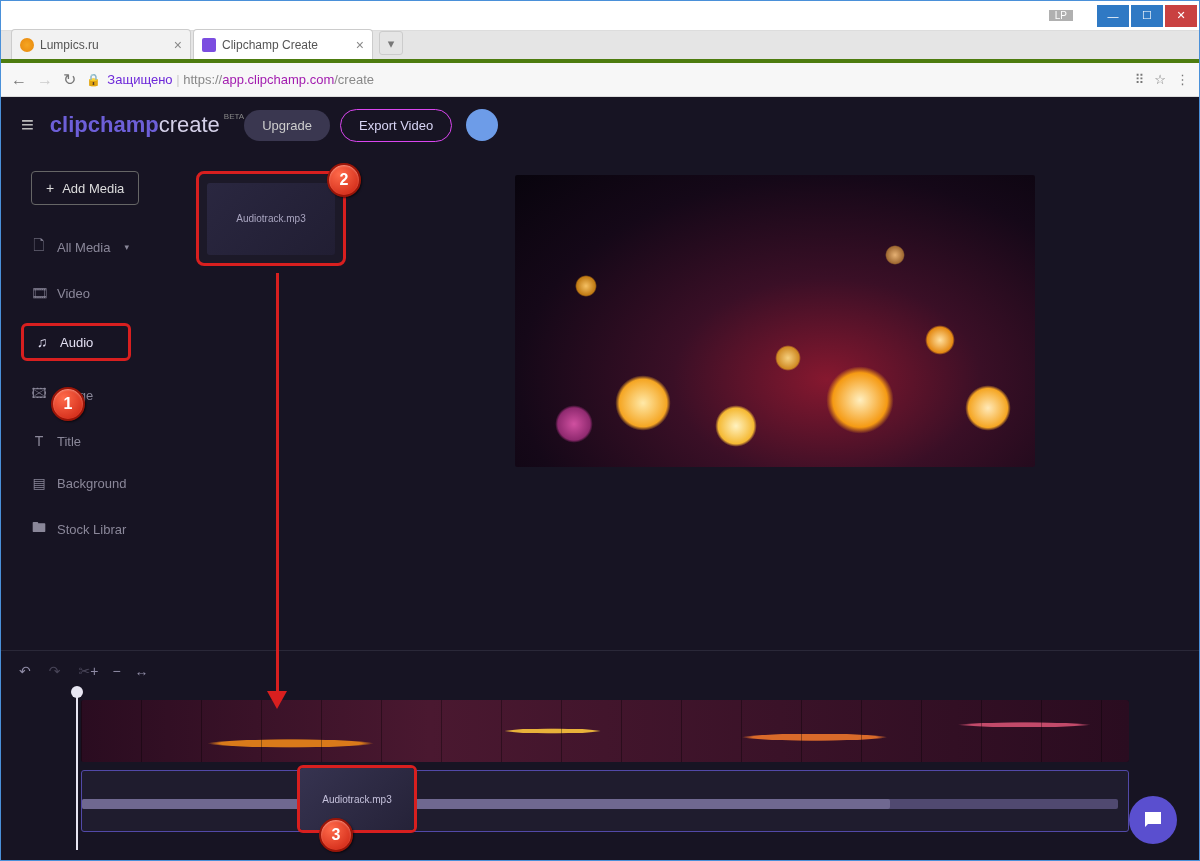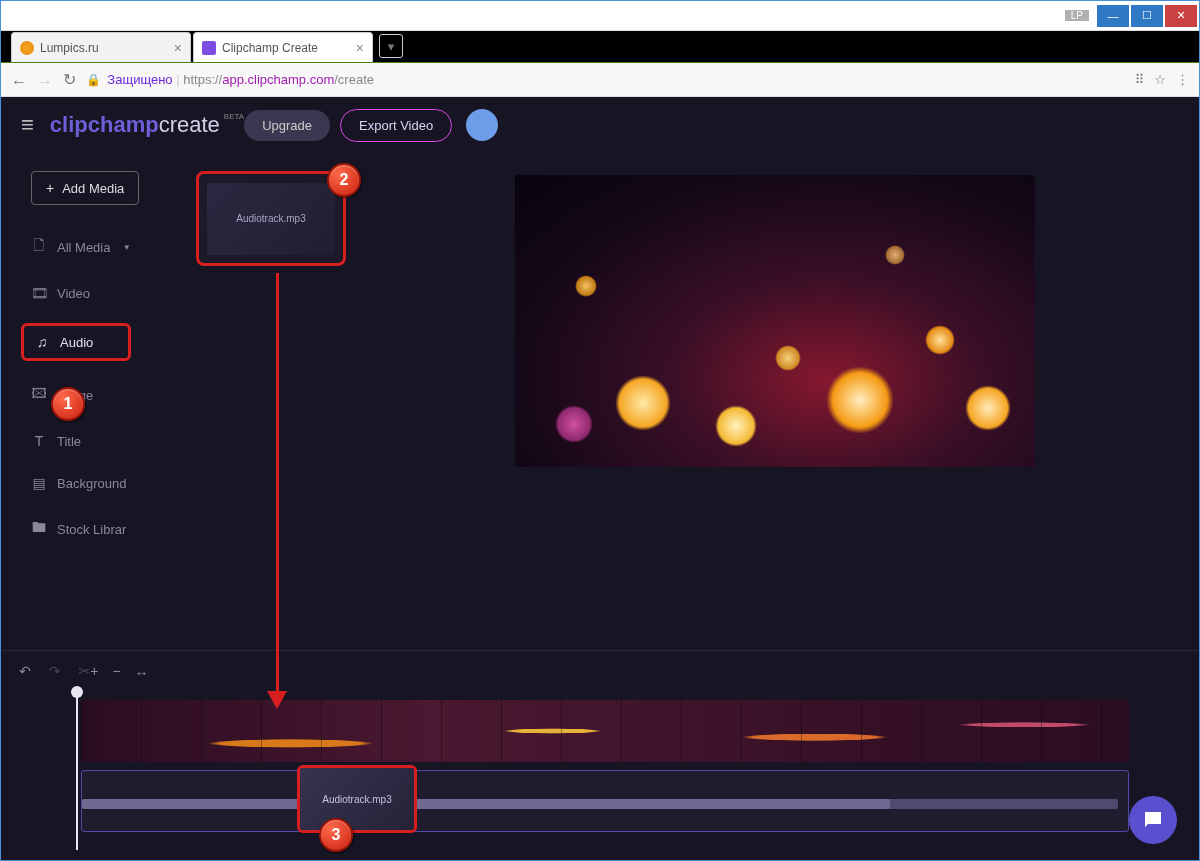--- a/index.html
+++ b/index.html
@@ -1,27 +1,27 @@
 <!DOCTYPE html>
 <html><head>
 <meta charset="utf-8">
 <style>
 * { box-sizing: border-box; margin: 0; padding: 0; font-family: Arial, sans-serif; }
 body { background: #fff; width: 1200px; height: 861px; overflow: hidden; }
 
 .window { width: 1200px; height: 861px; background: #fff; border: 1px solid #4a90d9; display: flex; flex-direction: column; }
 
 .titlebar { height: 30px; background: #fff; border-bottom: 1px solid #ddd; display: flex; justify-content: flex-end; align-items: center; padding: 0 2px; }
-.titlebar .lp { background: #b0b0b0; color: #fff; font-size: 10px; padding: 0 6px; margin-right: 6px; }
+.titlebar .lp { background: #b0b0b0; color: #fff; font-size: 10px; padding: 0 6px; margin-right: 22px; }
 .winbtn { width: 32px; height: 22px; display: flex; align-items: center; justify-content: center; font-size: 11px; color: #fff; margin-left: 2px; }
 .min { background: #2f79c4; }
 .max { background: #2f79c4; }
 .close { background: #c94141; }
 
-.tabbar { height: 32px; background: #000000; display: flex; align-items: flex-end; border-bottom: 1px solid #4d7c0f; padding-left: 10px; }
+.tabbar { height: 32px; background: #e5e5e5; display: flex; align-items: flex-end; border-bottom: 4px solid #4d7c0f; padding-left: 10px; }
 .tab { height: 30px; min-width: 180px; background: #f2f2f2; border: 1px solid #ccc; border-bottom: none; border-radius: 4px 4px 0 0; display: flex; align-items: center; padding: 0 8px; font-size: 12px; color: #555; margin-right: 2px; position: relative; }
 .tab.active { background: #fff; }
 .tab .favicon { width: 14px; height: 14px; margin-right: 6px; border-radius: 2px; }
 .tab .fav-lmp { background: radial-gradient(circle, #f5a623, #e8870c); border-radius: 50%; }
 .tab .fav-clip { background: #7b4de0; }
 .tab .close-tab { margin-left: auto; color: #888; font-size: 14px; }
 .newtab { width: 24px; height: 24px; border: 1px solid #ccc; border-radius: 3px; display: flex; align-items: center; justify-content: center; font-size: 13px; color: #777; margin-left: 4px; margin-bottom: 4px; }
 
 .addrbar { height: 34px; background: #f7f7f7; display: flex; align-items: center; padding: 0 10px; gap: 10px; border-bottom: 1px solid #ddd; }
 .navicon { color: #777; font-size: 16px; }

